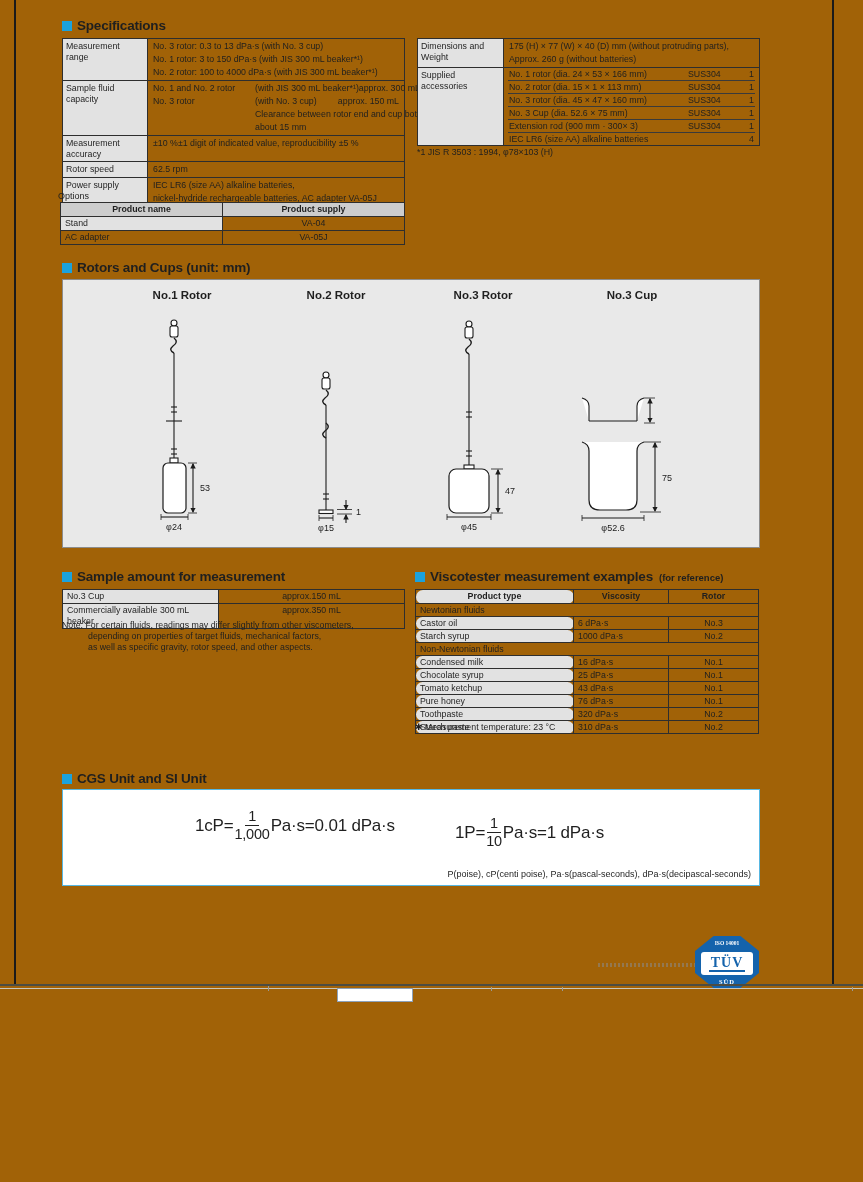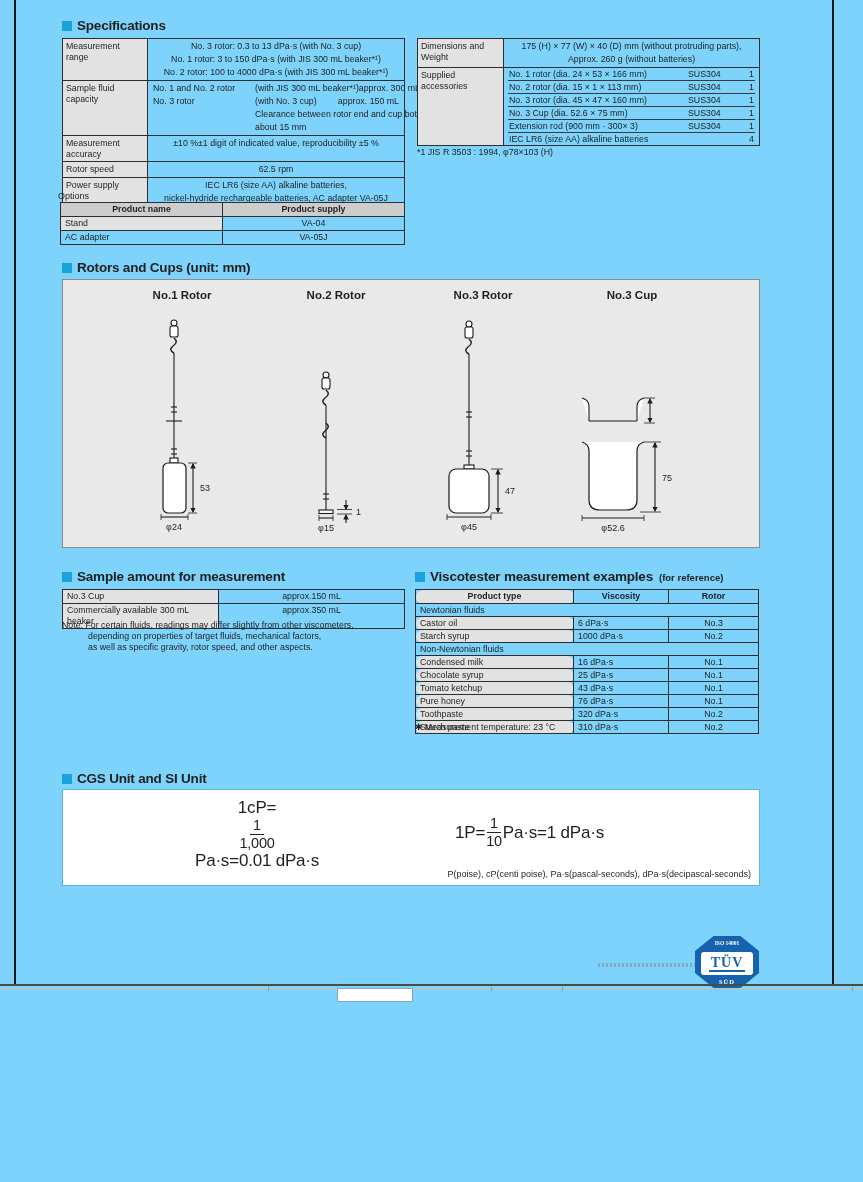--- a/index.html
+++ b/index.html
@@ -1,37 +1,37 @@
 <!DOCTYPE html>
 <html><head>
 <meta charset="utf-8">
 <style>
   * { margin:0; padding:0; box-sizing:border-box; }
   body { background:#fff; font-family:"Liberation Sans","DejaVu Sans",sans-serif; color:#1f1f1f; }
-  #page { position:relative; width:863px; height:1182px; background:#7dd3fc; overflow:hidden; }
+  #page { position:relative; width:863px; height:1182px; background:#a16207; overflow:hidden; }
 
   
   .vline { position:absolute; width:2px; background:#1a1a1a; top:0; height:985px; }
   .bottom-rule { position:absolute; left:0; top:984px; width:863px; height:2px; background:#4c4c42; }
   .scan-edge-line { position:absolute; left:0; top:988px; width:863px; height:1px; background:#c6c6bd; }
   .scan-frag { position:absolute; border:1px solid #8da2bb; background:#fff; }
   .scan-tick { position:absolute; width:1px; background:#9a9a92; }
 
   
   .sec-hdr { position:absolute; display:flex; align-items:baseline; }
   .sec-sq { width:10px; height:10px; background:#1ba2dc; margin-right:5px; align-self:center; }
   .sec-title { font-weight:bold; font-size:13.5px; letter-spacing:-0.2px; }
   .sec-sub { font-weight:bold; font-size:9.5px; margin-left:6px; }
 
   
   table { border-collapse:collapse; table-layout:fixed; }
   td, th { border:1px solid #2e2e2e; font-size:8.8px; vertical-align:top; }
   .lblcell { background:#e2e2e2; padding:2px 3px; line-height:10.5px; }
   .valcell { padding:1px 5px; }
-  .line { white-space:nowrap; line-height:13px;text-align:center; }
+  .line { white-space:nowrap; line-height:13px; }
 
   
   #spec-left { position:absolute; left:62px; top:38px; width:343px; }
   #spec-left td.lblcell { width:85px; }
   .cap-line { display:flex; line-height:13px; white-space:nowrap; }
   .cap-c1 { width:102px; flex:none; }
   .cap-c2 { flex:none; }
   .cap-c3 { margin-left:auto; white-space:nowrap; }
 
   
@@ -413,21 +413,21 @@
     </tr>
   </tbody>
     </table>
   <div id="examples-footnote">✱ Measurement temperature: 23 °C</div>
 
   <div class="sec-hdr" style="left:62px; top:771px;">
     <span class="sec-sq"></span>
     <span class="sec-title">CGS Unit and SI Unit</span>
   </div>
   <div id="cgs-box">
-    <div class="formula" style="left:132px; top:8px;flex-direction:column;">
+    <div class="formula" style="left:132px; top:19px;">
       <span>1cP=</span>
       <span class="frac">
         <span class="num">1</span>
         <span class="den">1,000</span>
       </span>
       <span>Pa·s=0.01 dPa·s</span>
     </div>
     <div class="formula" style="left:392px; top:26px;">
       <span>1P=</span>
       <span class="frac">

